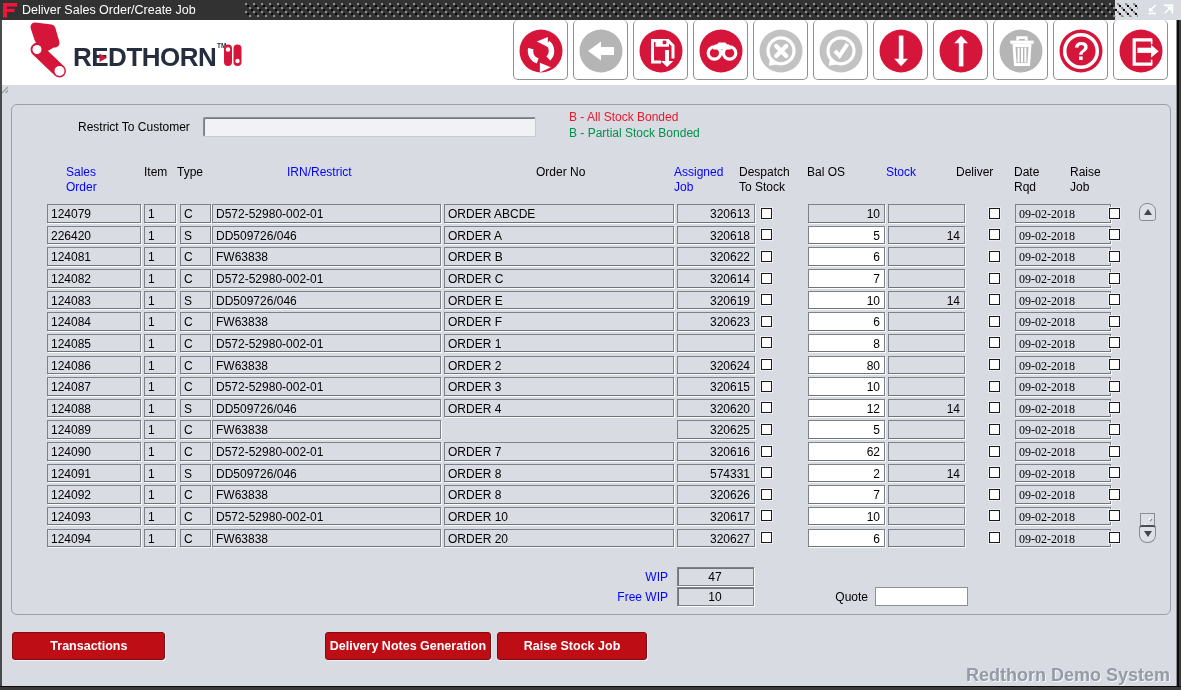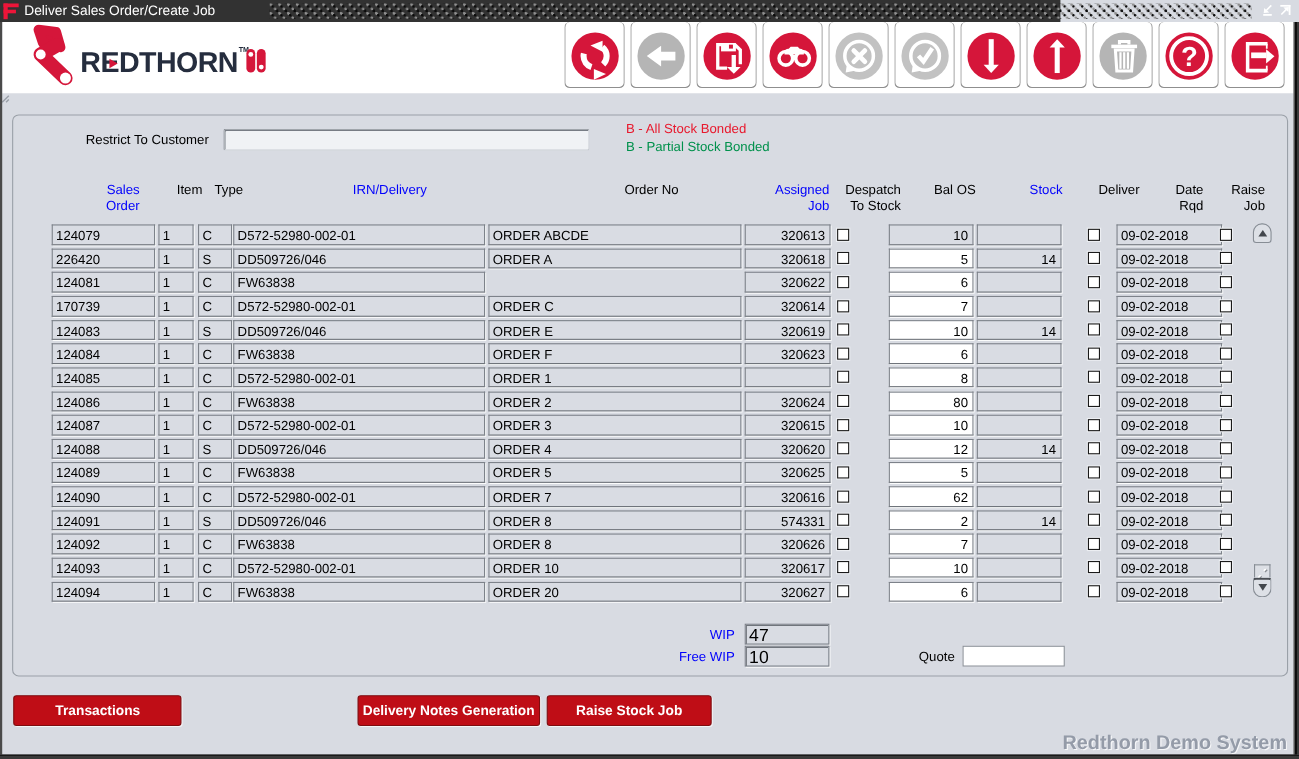--- a/index.html
+++ b/index.html
@@ -1,18 +1,18 @@
 <!DOCTYPE html>
 <html><head><meta charset="utf-8"><style>
 *{margin:0;padding:0;box-sizing:border-box}
 html,body{width:1181px;height:690px;overflow:hidden;background:#d8dbe2;
  font-family:"Liberation Sans",sans-serif;}
 #win{position:absolute;left:0;top:0;width:1181px;height:690px;background:#d8dbe2;}
 
-#titlebar{position:absolute;left:0;top:0;width:964px;height:20px;background:#323232;}
+#titlebar{position:absolute;left:0;top:0;width:1115px;height:20px;background:#323232;}
 #title{position:absolute;left:22px;top:3px;color:#fff;font-size:12.5px;}
 #pattern{position:absolute;left:245px;top:3px;width:893px;height:14px;
  background-image:
  radial-gradient(circle at 1.2px 1.2px,#8f8f8f 1.1px,transparent 1.4px),
  radial-gradient(circle at 2.8px 2.8px,#0a0a0a 1.1px,transparent 1.4px),
  radial-gradient(circle at 5.2px 5.2px,#8f8f8f 1.1px,transparent 1.4px),
  radial-gradient(circle at 6.8px 6.8px,#0a0a0a 1.1px,transparent 1.4px);
  background-size:8px 8px;}
 .tbico{position:absolute;top:4px;width:11px;height:11px;}
 #leftedge{position:absolute;left:0;top:20px;width:2px;height:666px;background:#4a4a4a;}
@@ -29,46 +29,46 @@
 #client{position:absolute;left:2px;top:85px;width:1174px;height:601px;background:#d8dbe2;}
 #panel{position:absolute;left:11px;top:104px;width:1160px;height:511px;border:1px solid #9aa0a8;border-radius:6px;}
 
 #lblRestrict{position:absolute;left:78px;top:120px;font-size:12px;color:#000;}
 #txtRestrict{position:absolute;left:203px;top:117px;width:333px;height:20px;background:#f0f2f5;
  border:1px solid #8a8f96;border-right-color:#c8ccd2;border-bottom-color:#c8ccd2;border-radius:2px;
  box-shadow:inset 1px 1px 0 #777c84;}
 #legend1{position:absolute;left:569px;top:110px;font-size:12px;color:#e8192d;}
 #legend2{position:absolute;left:569px;top:126px;font-size:12px;color:#00914c;}
 
-.hdr{position:absolute;font-size:12px;color:#000;text-align:right;line-height:15px;top:165px;}
+.hdr{position:absolute;font-size:12px;color:#000;text-align:left;line-height:15px;top:165px;}
 .hdr.blue{color:#0202fc;}
 
 .row{position:absolute;left:0;top:0;width:1181px;height:19px;font-size:12px;}
 .cell{position:absolute;top:0;height:18.5px;background:#d9dce3;border:1px solid #7d828a;
  border-bottom-color:#6f747b;box-shadow:1px 1px 0 rgba(255,255,255,.9);
  padding:2px 3px 0 3px;color:#000;overflow:hidden;white-space:nowrap;}
 .cell.white{background:#fff;}
 .cell.num{text-align:right;padding-right:4px;}
 .c1{left:47px;width:94px;}
 .c2{left:144px;width:32px;}
 .c3{left:180px;width:31px;}
 .c4{left:212px;width:229px;}
 .c5{left:444px;width:230px;}
 .c6{left:677px;width:78px;}
 .c7{left:808px;width:77px;}
 .c8{left:888px;width:77px;}
-.c9{left:1015px;width:96px;}
+.c9{left:1015px;width:96px;font-family:Liberation Serif, serif;}
 .cb{position:absolute;top:3.5px;width:11px;height:11px;background:#fff;border:1px solid #1a1a1a;box-shadow:0 0 0 1px #eceef2;}
 .cbx1{left:761px;}
 .cbx2{left:989px;}
 .cbx3{left:1109px;}
 
 .fld{position:absolute;height:19px;background:#d9dce3;border:1px solid #7d828a;
  box-shadow:inset 1px 1px 0 #70757c, 1px 1px 0 rgba(255,255,255,.9);
- font-size:16px;text-align:left;padding:2px 4px 0 3px;}
+ font-size:12px;text-align:center;padding:2px 4px 0 3px;}
 #lblWip{position:absolute;left:600px;top:570px;width:68px;text-align:right;font-size:12px;color:#0202fc;}
 #fldWip{left:677px;top:566.5px;width:77px;}
 #lblFreeWip{position:absolute;left:600px;top:590px;width:68px;text-align:right;font-size:12px;color:#0202fc;}
 #fldFreeWip{left:677px;top:587px;width:77px;}
 #lblQuote{position:absolute;left:800px;top:590px;width:68px;text-align:right;font-size:12px;color:#000;}
 #fldQuote{left:875px;top:587px;width:93px;background:#fff;box-shadow:none;border-color:#8a9098;}
 
 .sbtn{position:absolute;background:#dde0e6;border:1px solid #878d95;}
 #sbup{left:1139px;top:203px;width:17px;height:18px;border-radius:8px 8px 3px 3px;}
 #sbgrip{left:1140px;top:513px;width:15px;height:12px;border-bottom:none;background:#dcdfe5;}
@@ -210,21 +210,21 @@
     </div>
 <div id="client"></div>
 <div id="panel"></div>
 <div id="lblRestrict">Restrict To Customer</div>
 <div id="txtRestrict"></div>
 <div id="legend1">B - All Stock Bonded</div>
 <div id="legend2">B - Partial Stock Bonded</div>
 <div class="hdr blue" style="left:66px;width:61px">Sales<br>Order</div>
 <div class="hdr" style="left:144px;width:40px">Item</div>
 <div class="hdr" style="left:177px;width:44px">Type</div>
-<div class="hdr blue" style="left:287px;width:101px">IRN/Delivery</div>
+<div class="hdr blue" style="left:287px;width:101px">IRN/Restrict</div>
 <div class="hdr" style="left:536px;width:81px">Order No</div>
 <div class="hdr blue" style="left:674px;width:80px">Assigned<br>Job</div>
 <div class="hdr" style="left:739px;width:80px">Despatch<br>To Stock</div>
 <div class="hdr" style="left:807px;width:80px">Bal OS</div>
 <div class="hdr blue" style="left:886px;width:80px">Stock</div>
 <div class="hdr" style="left:956px;width:80px">Deliver</div>
 <div class="hdr" style="left:1014px;width:80px">Date<br>Rqd</div>
 <div class="hdr" style="left:1070px;width:80px">Raise<br>Job</div>
 <div class="row" style="top:204.2px">
 <div class="cell c1">124079</div>
@@ -252,30 +252,31 @@
 <div class="cell num c8">14</div>
 <div class="cb cbx2"></div>
 <div class="cell c9">09-02-2018</div>
 <div class="cb cbx3"></div>
 </div>
 <div class="row" style="top:247.4px">
 <div class="cell c1">124081</div>
 <div class="cell c2">1</div>
 <div class="cell c3">C</div>
 <div class="cell c4">FW63838</div>
+<div class="cell c5">ORDER B</div>
 <div class="cell num c6">320622</div>
 <div class="cb cbx1"></div>
 <div class="cell num white c7">6</div>
 <div class="cell num c8"></div>
 <div class="cb cbx2"></div>
 <div class="cell c9">09-02-2018</div>
 <div class="cb cbx3"></div>
 </div>
 <div class="row" style="top:269.1px">
-<div class="cell c1">170739</div>
+<div class="cell c1">124082</div>
 <div class="cell c2">1</div>
 <div class="cell c3">C</div>
 <div class="cell c4">D572-52980-002-01</div>
 <div class="cell c5">ORDER C</div>
 <div class="cell num c6">320614</div>
 <div class="cb cbx1"></div>
 <div class="cell num white c7">7</div>
 <div class="cell num c8"></div>
 <div class="cb cbx2"></div>
 <div class="cell c9">09-02-2018</div>
@@ -363,21 +364,20 @@
 <div class="cell num c8">14</div>
 <div class="cb cbx2"></div>
 <div class="cell c9">09-02-2018</div>
 <div class="cb cbx3"></div>
 </div>
 <div class="row" style="top:420.4px">
 <div class="cell c1">124089</div>
 <div class="cell c2">1</div>
 <div class="cell c3">C</div>
 <div class="cell c4">FW63838</div>
-<div class="cell c5">ORDER 5</div>
 <div class="cell num c6">320625</div>
 <div class="cb cbx1"></div>
 <div class="cell num white c7">5</div>
 <div class="cell num c8"></div>
 <div class="cb cbx2"></div>
 <div class="cell c9">09-02-2018</div>
 <div class="cb cbx3"></div>
 </div>
 <div class="row" style="top:442.0px">
 <div class="cell c1">124090</div>

